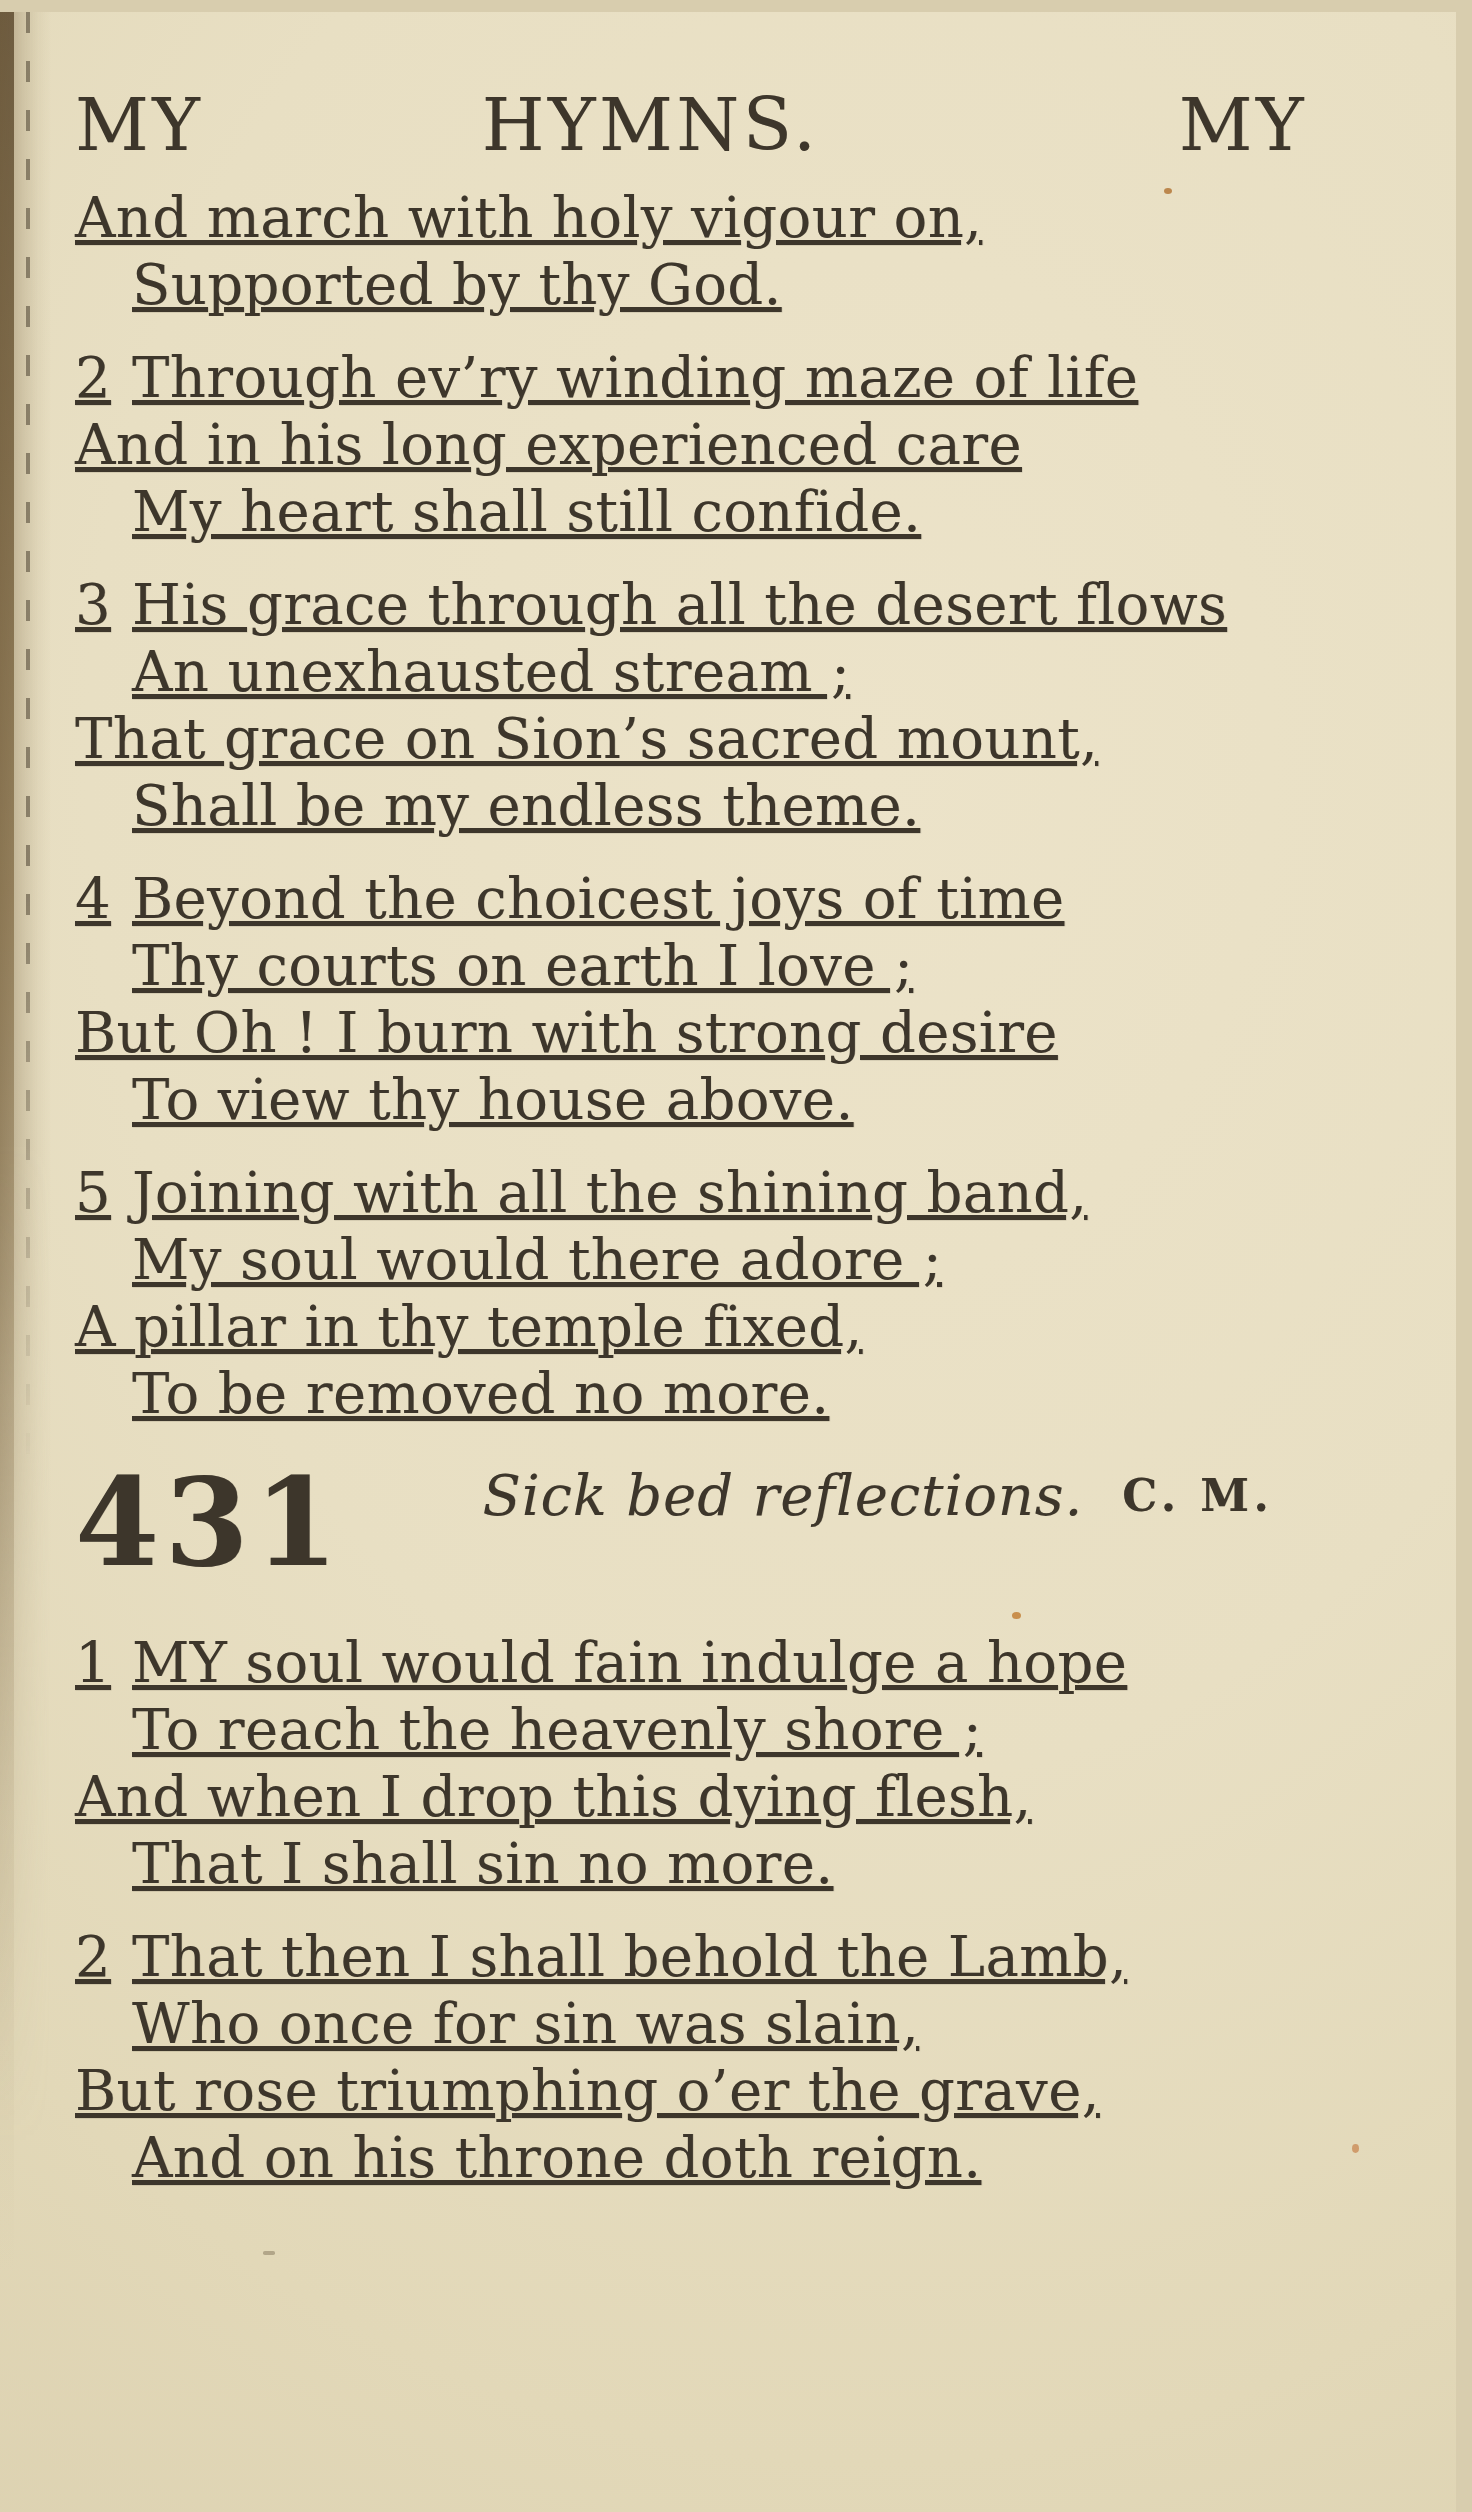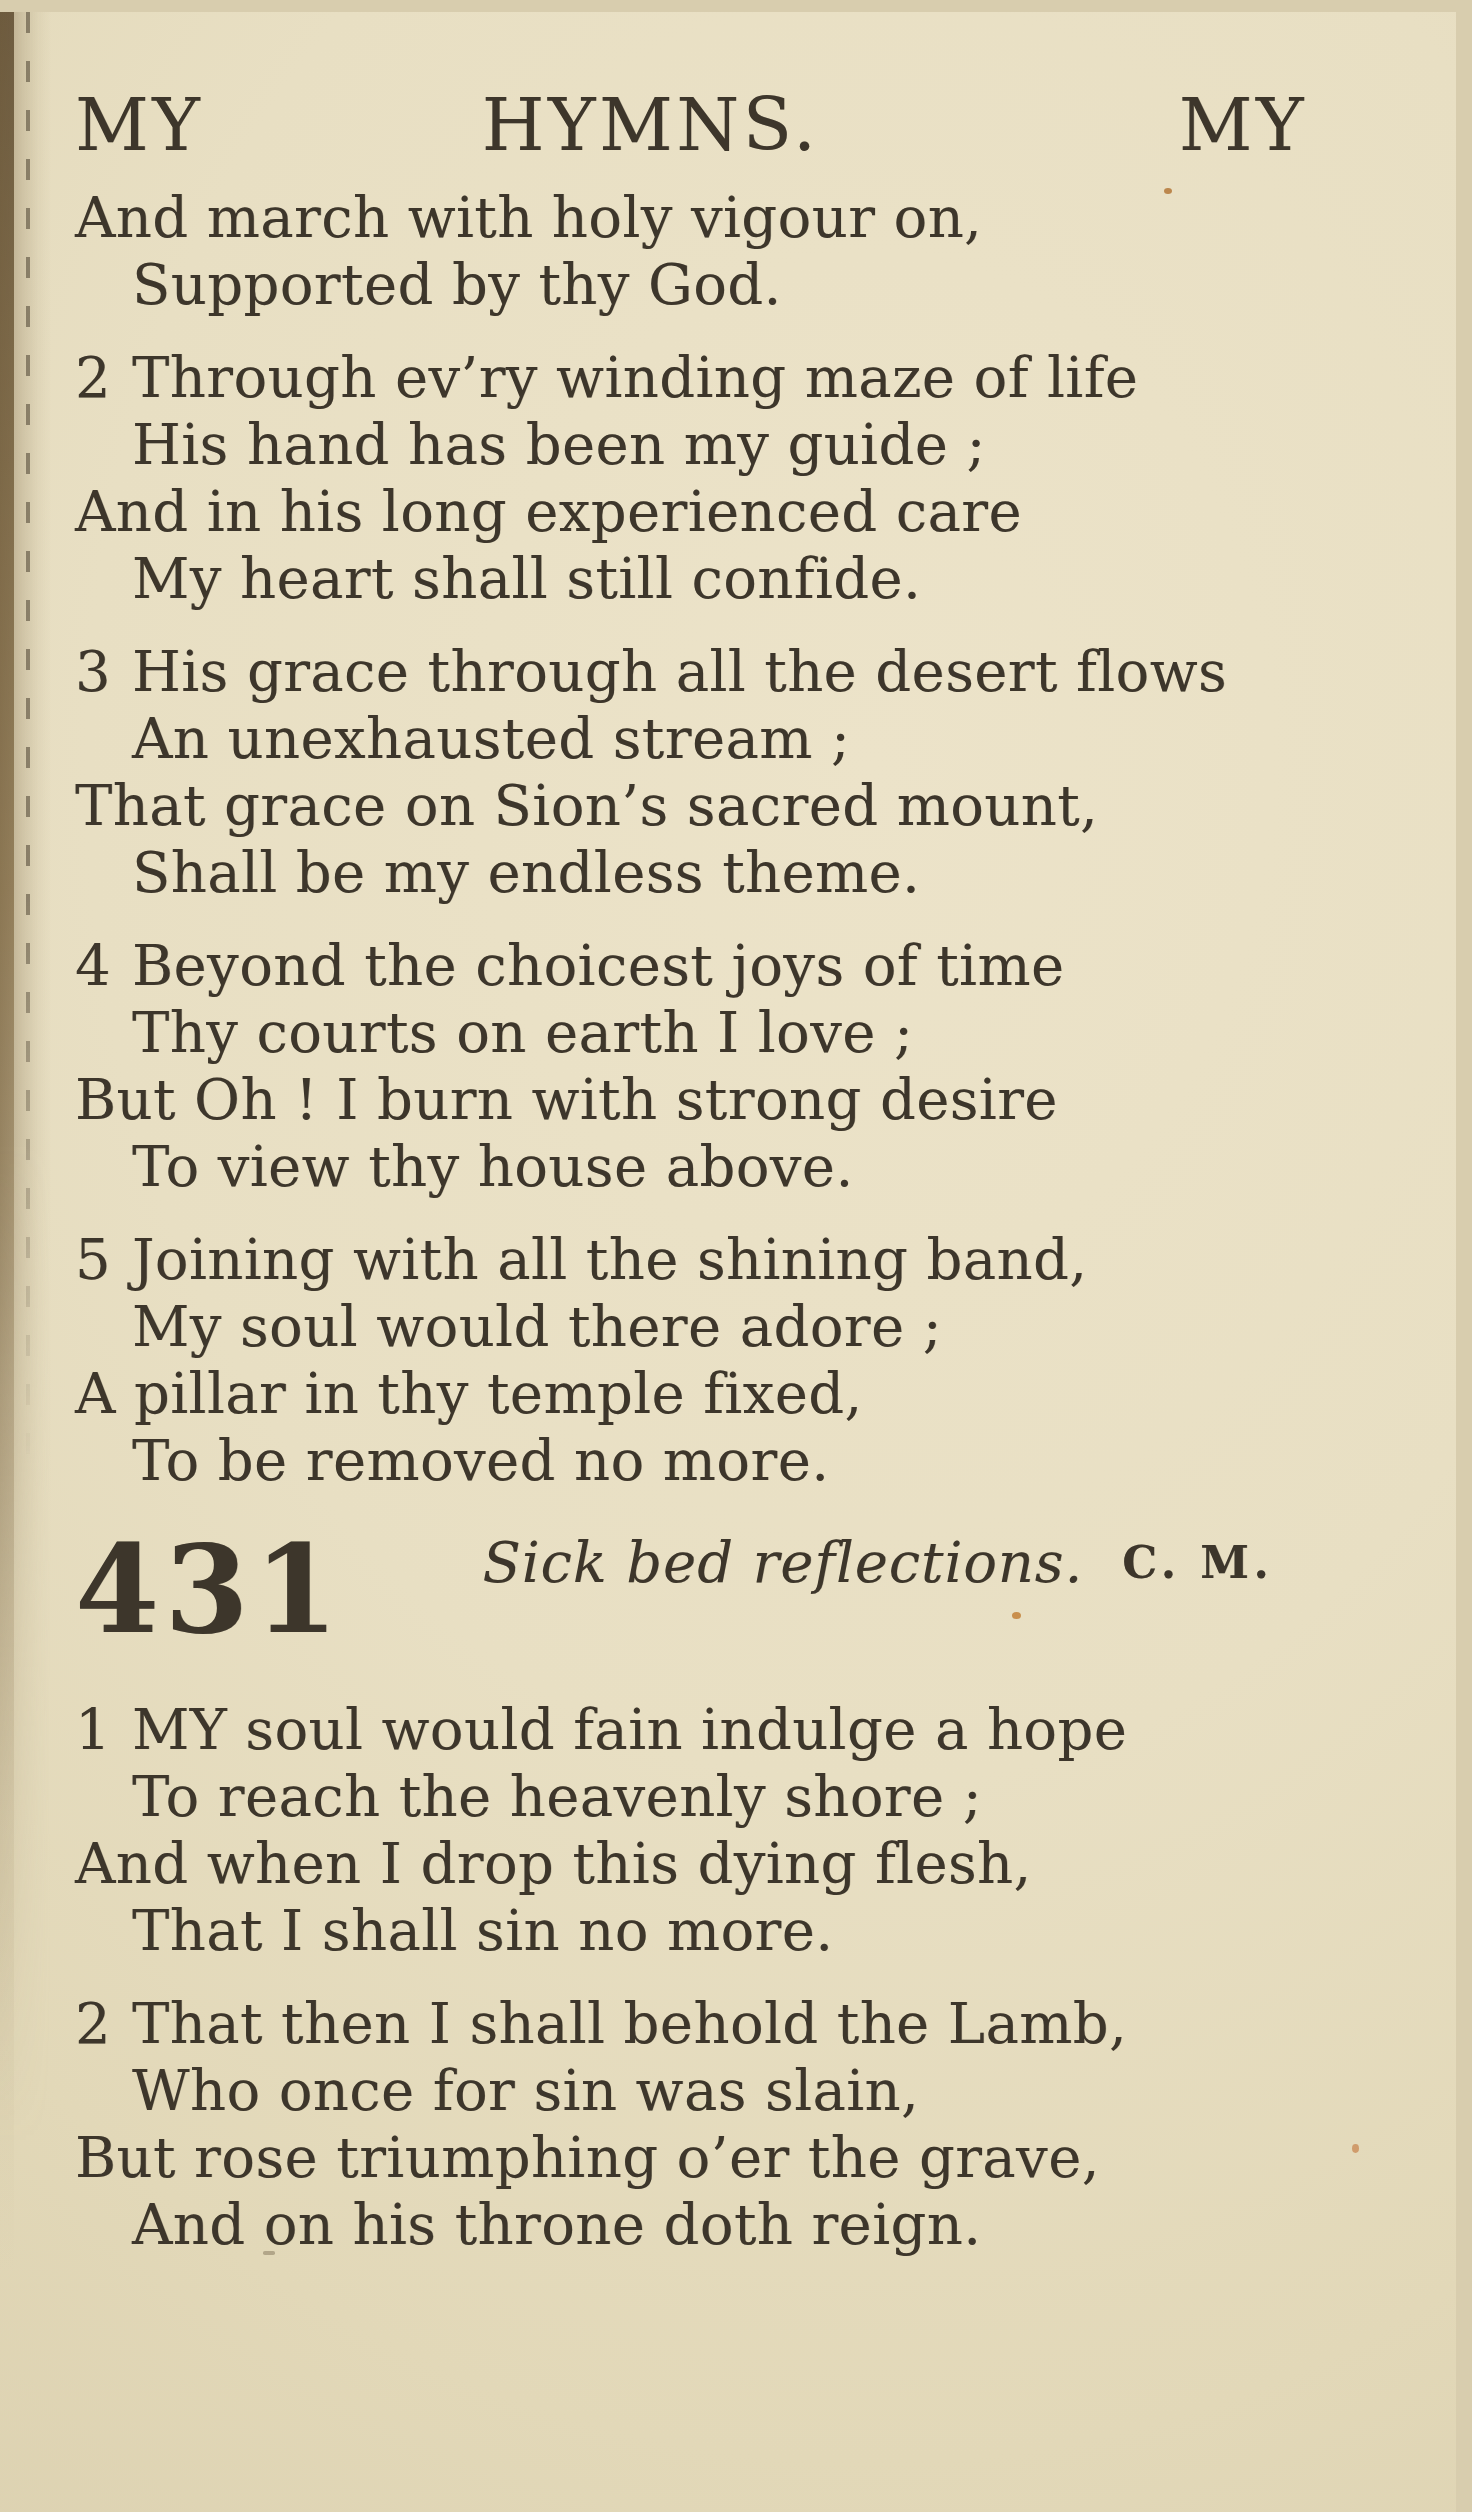--- a/index.html
+++ b/index.html
@@ -46,21 +46,21 @@
   .rh-left{position:absolute;left:0;top:0;}
   .rh-center{position:absolute;left:calc(50% - 58px);top:0;transform:translateX(-50%);}
   .rh-right{position:absolute;right:35px;top:0;}
 
   
   .text-block{
     position:absolute;left:75px;top:172px;right:35px;
     font-size:56px;line-height:67px;letter-spacing:0.4px;
     text-shadow:0.4px 0.4px 0 rgba(62,55,43,.30);
   }
-  .stanza{margin-bottom:26px;}
+  .stanza{margin-bottom:26px;text-decoration:underline;}
   .line{white-space:nowrap;}
   .line.indent{padding-left:57px;}
   .line.numbered{display:flex;}
   .vnum{flex:0 0 57px;}
 
   .hymn-heading{
     display:flex;align-items:flex-start;
     margin-top:35px;margin-bottom:46px;white-space:nowrap;
   }
   .hymn-number{font-size:121px;font-weight:bold;line-height:1;letter-spacing:5.3px;}
@@ -99,21 +99,20 @@
     <section id="continuation">
         <div class="stanza">
           <div class="line"><span class="ltext">And march with holy vigour on,</span></div>
           <div class="line indent"><span class="ltext">Supported by thy God.</span></div>
         </div>
         <div class="stanza">
           <div class="line numbered">
             <span class="vnum">2</span>
             <span class="ltext">Through ev’ry winding maze of life</span>
           </div>
-          <div class="line indent"><span class="ltext">His hand has been my guide ;</span></div>
           <div class="line"><span class="ltext">And in his long experienced care</span></div>
           <div class="line indent"><span class="ltext">My heart shall still confide.</span></div>
         </div>
         <div class="stanza">
           <div class="line numbered">
             <span class="vnum">3</span>
             <span class="ltext">His grace through all the desert flows</span>
           </div>
           <div class="line indent"><span class="ltext">An unexhausted stream ;</span></div>
           <div class="line"><span class="ltext">That grace on Sion’s sacred mount,</span></div>

